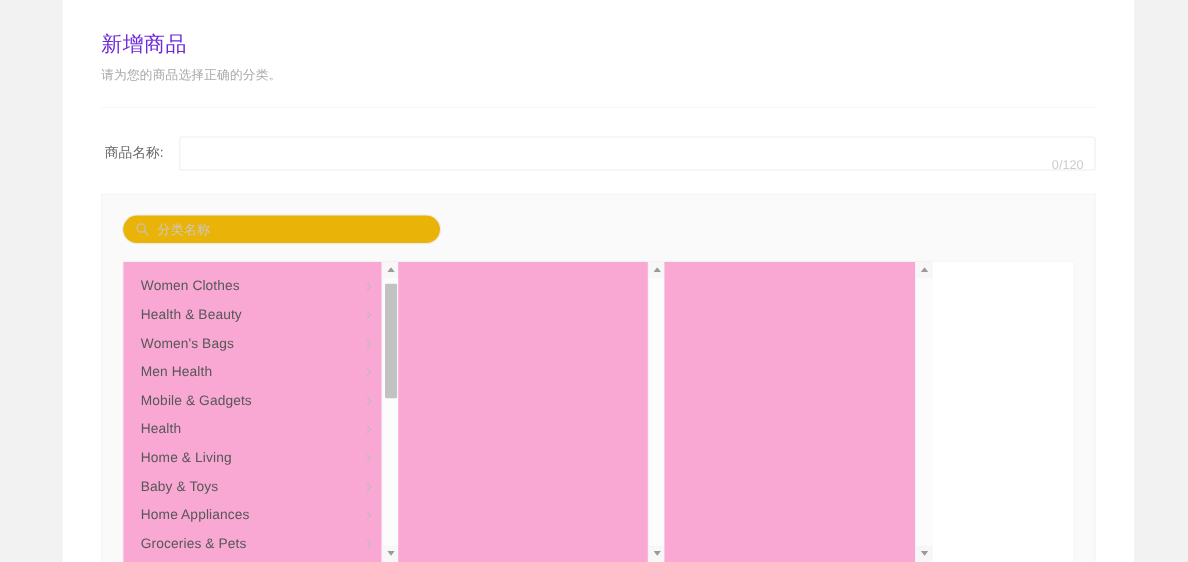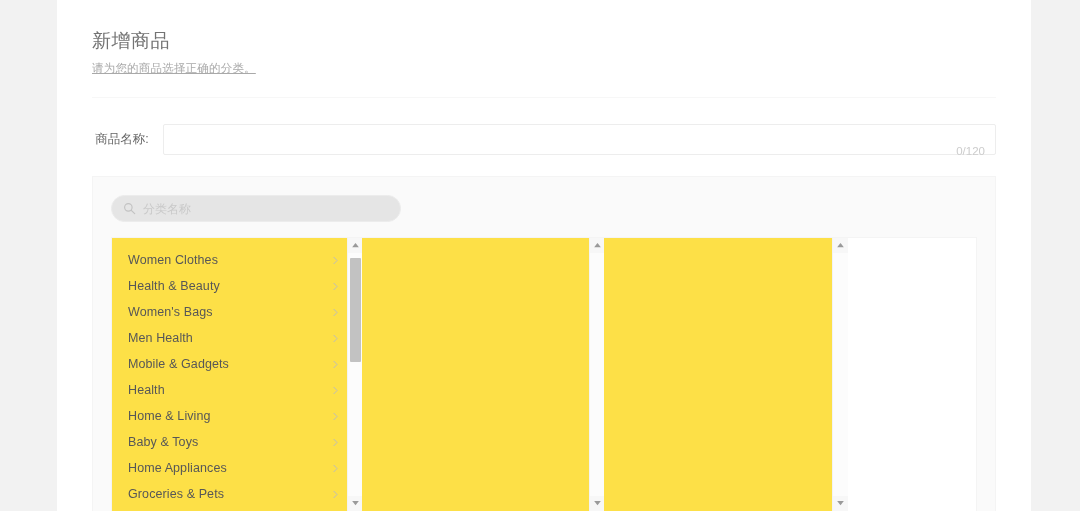--- a/index.html
+++ b/index.html
@@ -28,30 +28,29 @@
     background: #ffffff;
   }
 
   
   .header {
     padding: 28px 35px 0 35px;
   }
   .page-title {
     font-size: 19px;
     font-weight: normal;
-    color: #737373;
+    color: #6d28d9;
     letter-spacing: 0.5px;
     line-height: 26px;
   }
   .page-subtitle {
     margin-top: 7px;
     font-size: 11.5px;
     color: #a9a9a9;
     letter-spacing: 0.2px;
-    text-decoration: underline;
   }
   .header-divider {
     margin: 21px 0 0 0;
     height: 1px;
     background: #f7f7f7;
     border: 0;
   }
 
   
   .field-row {
@@ -113,21 +112,21 @@
     position: relative;
     margin: 18px 0 0 18px;
     width: 290px;
     height: 27px;
   }
   .search-input {
     width: 100%;
     height: 27px;
     border: 1px solid #ececec;
     border-radius: 14px;
-    background: #e5e5e5;
+    background: #eab308;
     padding: 0 12px 0 31px;
     font-size: 12px;
     font-family: inherit;
     color: #555;
     outline: none;
   }
   .search-input::placeholder { color: #c9c9c9; }
   .search-icon {
     position: absolute;
     left: 12px;
@@ -148,21 +147,21 @@
     display: flex;
     background: #ffffff;
     border: 1px solid #f4f4f4;
     border-bottom: 0;
     overflow: hidden;
   }
   .column {
     position: relative;
     height: 100%;
     flex: none;
-    background: #fde047;
+    background: #f9a8d4;
   }
   .column-list {
     width: 100%;
     height: 100%;
     overflow: hidden;
     padding-top: 9px;
   }
   .cat-item {
     display: flex;
     align-items: center;

